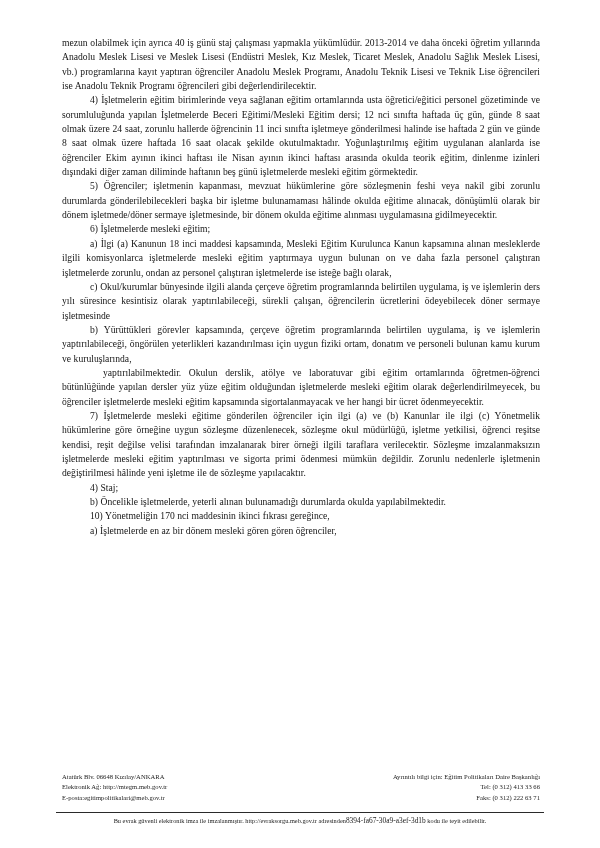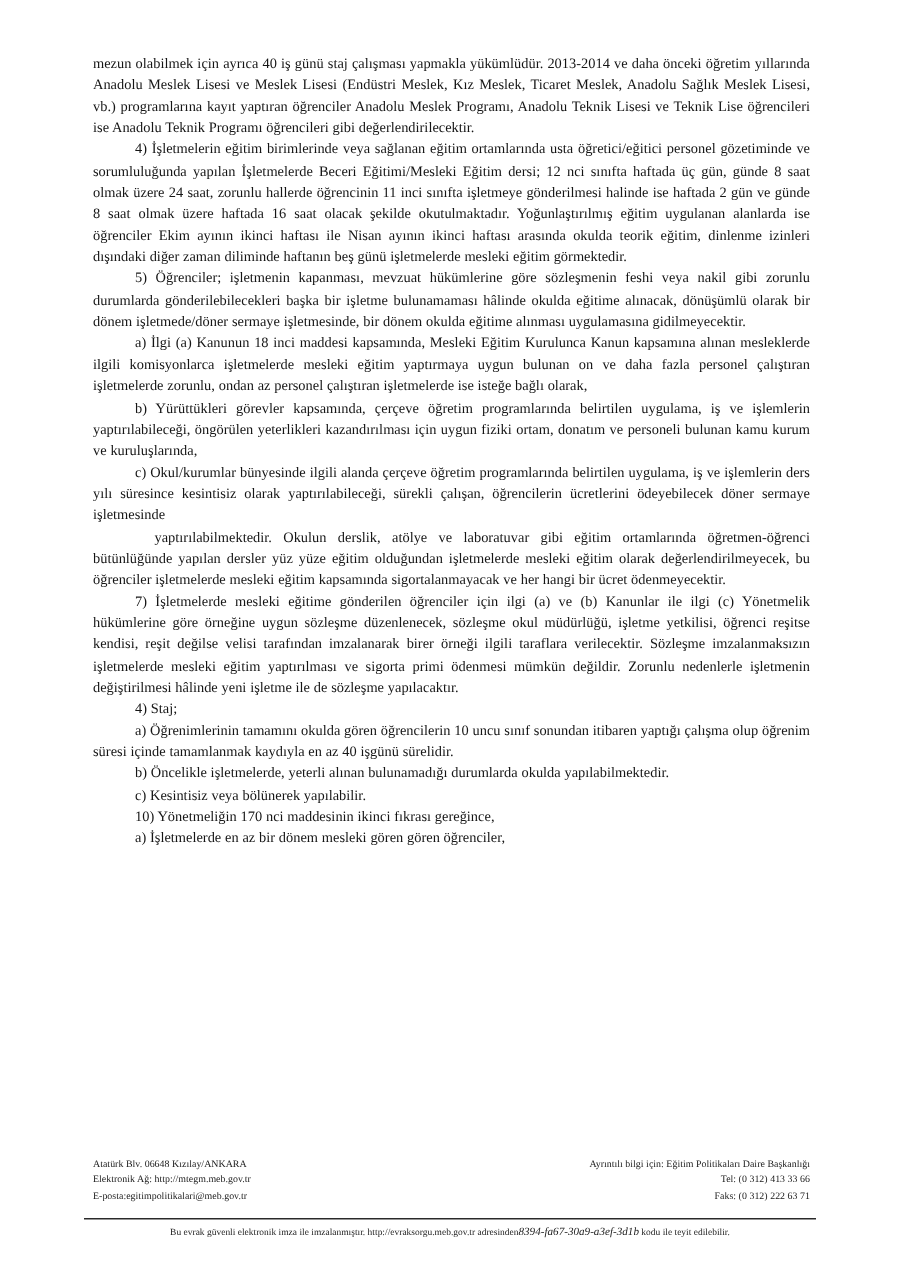--- a/index.html
+++ b/index.html
@@ -81,40 +81,39 @@
     left: 56px;
     top: 816px;
     width: 488px;
     font-size: 6.3px;
     line-height: 9px;
     text-align: center;
     white-space: nowrap;
     letter-spacing: 0.01px;
     color: #1b1b1b;
   }
-  .code-strong { font-size: 7.4px; font-style: italic; }
+  .code-strong { font-size: 7.4px; }
 </style>
 </head>
 <body>
 
 <div class="page">
 
   <div class="body-block">
     <p class="para ind-none">mezun olabilmek için ayrıca 40 iş günü staj çalışması yapmakla yükümlüdür. 2013-2014 ve daha önceki öğretim yıllarında Anadolu Meslek Lisesi ve Meslek Lisesi (Endüstri Meslek, Kız Meslek, Ticaret Meslek, Anadolu Sağlık Meslek Lisesi, vb.) programlarına kayıt yaptıran öğrenciler Anadolu Meslek Programı, Anadolu Teknik Lisesi ve Teknik Lise öğrencileri ise Anadolu Teknik Programı öğrencileri gibi değerlendirilecektir.</p>
     <p class="para ind-small">4) İşletmelerin eğitim birimlerinde veya sağlanan eğitim ortamlarında usta öğretici/eğitici personel gözetiminde ve sorumluluğunda yapılan İşletmelerde Beceri Eğitimi/Mesleki Eğitim dersi; 12 nci sınıfta haftada üç gün, günde 8 saat olmak üzere 24 saat, zorunlu hallerde öğrencinin 11 inci sınıfta işletmeye gönderilmesi halinde ise haftada 2 gün ve günde 8 saat olmak üzere haftada 16 saat olacak şekilde okutulmaktadır. Yoğunlaştırılmış eğitim uygulanan alanlarda ise öğrenciler Ekim ayının ikinci haftası ile Nisan ayının ikinci haftası arasında okulda teorik eğitim, dinlenme izinleri dışındaki diğer zaman diliminde haftanın beş günü işletmelerde mesleki eğitim görmektedir.</p>
     <p class="para ind-small">5) Öğrenciler; işletmenin kapanması, mevzuat hükümlerine göre sözleşmenin feshi veya nakil gibi zorunlu durumlarda gönderilebilecekleri başka bir işletme bulunamaması hâlinde okulda eğitime alınacak, dönüşümlü olarak bir dönem işletmede/döner sermaye işletmesinde, bir dönem okulda eğitime alınması uygulamasına gidilmeyecektir.</p>
+    <p class="para ind-small">6) İşletmelerde mesleki eğitim;</p>
     <p class="para ind-small">a) İlgi (a) Kanunun 18 inci maddesi kapsamında, Mesleki Eğitim Kurulunca Kanun kapsamına alınan mesleklerde ilgili komisyonlarca işletmelerde mesleki eğitim yaptırmaya uygun bulunan on ve daha fazla personel çalıştıran işletmelerde zorunlu, ondan az personel çalıştıran işletmelerde ise isteğe bağlı olarak,</p>
+    <p class="para ind-small">c) Okul/kurumlar bünyesinde ilgili alanda çerçeve öğretim programlarında belirtilen uygulama, iş ve işlemlerin ders yılı süresince kesintisiz olarak yaptırılabileceği, sürekli çalışan, öğrencilerin ücretlerini ödeyebilecek döner sermaye işletmesinde</p>
     <p class="para ind-small">b) Yürüttükleri görevler kapsamında, çerçeve öğretim programlarında belirtilen uygulama, iş ve işlemlerin yaptırılabileceği, öngörülen yeterlikleri kazandırılması için uygun fiziki ortam, donatım ve personeli bulunan kamu kurum ve kuruluşlarında,</p>
-    <p class="para ind-small">c) Okul/kurumlar bünyesinde ilgili alanda çerçeve öğretim programlarında belirtilen uygulama, iş ve işlemlerin ders yılı süresince kesintisiz olarak yaptırılabileceği, sürekli çalışan, öğrencilerin ücretlerini ödeyebilecek döner sermaye işletmesinde</p>
     <p class="para ind-deep">yaptırılabilmektedir. Okulun derslik, atölye ve laboratuvar gibi eğitim ortamlarında öğretmen-öğrenci bütünlüğünde yapılan dersler yüz yüze eğitim olduğundan işletmelerde mesleki eğitim olarak değerlendirilmeyecek, bu öğrenciler işletmelerde mesleki eğitim kapsamında sigortalanmayacak ve her hangi bir ücret ödenmeyecektir.</p>
     <p class="para ind-small">7) İşletmelerde mesleki eğitime gönderilen öğrenciler için ilgi (a) ve (b) Kanunlar ile ilgi (c) Yönetmelik hükümlerine göre örneğine uygun sözleşme düzenlenecek, sözleşme okul müdürlüğü, işletme yetkilisi, öğrenci reşitse kendisi, reşit değilse velisi tarafından imzalanarak birer örneği ilgili taraflara verilecektir. Sözleşme imzalanmaksızın işletmelerde mesleki eğitim yaptırılması ve sigorta primi ödenmesi mümkün değildir. Zorunlu nedenlerle işletmenin değiştirilmesi hâlinde yeni işletme ile de sözleşme yapılacaktır.</p>
     <p class="para ind-small">4) Staj;</p>
-    <p class="para ind-small">a) Öğrenimlerinin tamamını okulda gören öğrencilerin 10 uncu sınıf sonundan itibaren yaptığı çalışma olup öğrenim süresi içinde tamamlanmak kaydıyla en az 40 işgünü sürelidir.</p>
     <p class="para ind-small">b) Öncelikle işletmelerde, yeterli alınan bulunamadığı durumlarda okulda yapılabilmektedir.</p>
-    <p class="para ind-small">c) Kesintisiz veya bölünerek yapılabilir.</p>
     <p class="para ind-small">10) Yönetmeliğin 170 nci maddesinin ikinci fıkrası gereğince,</p>
     <p class="para ind-small">a) İşletmelerde en az bir dönem mesleki gören gören öğrenciler,</p>
   </div>
 
   <div class="footer">
     <div class="footer-col left">
       <span class="footer-line">Atatürk Blv.   06648 Kızılay/ANKARA</span>
       <span class="footer-line">Elektronik Ağ: http://mtegm.meb.gov.tr</span>
       <span class="footer-line">E-posta:egitimpolitikalari@meb.gov.tr</span>
     </div>

